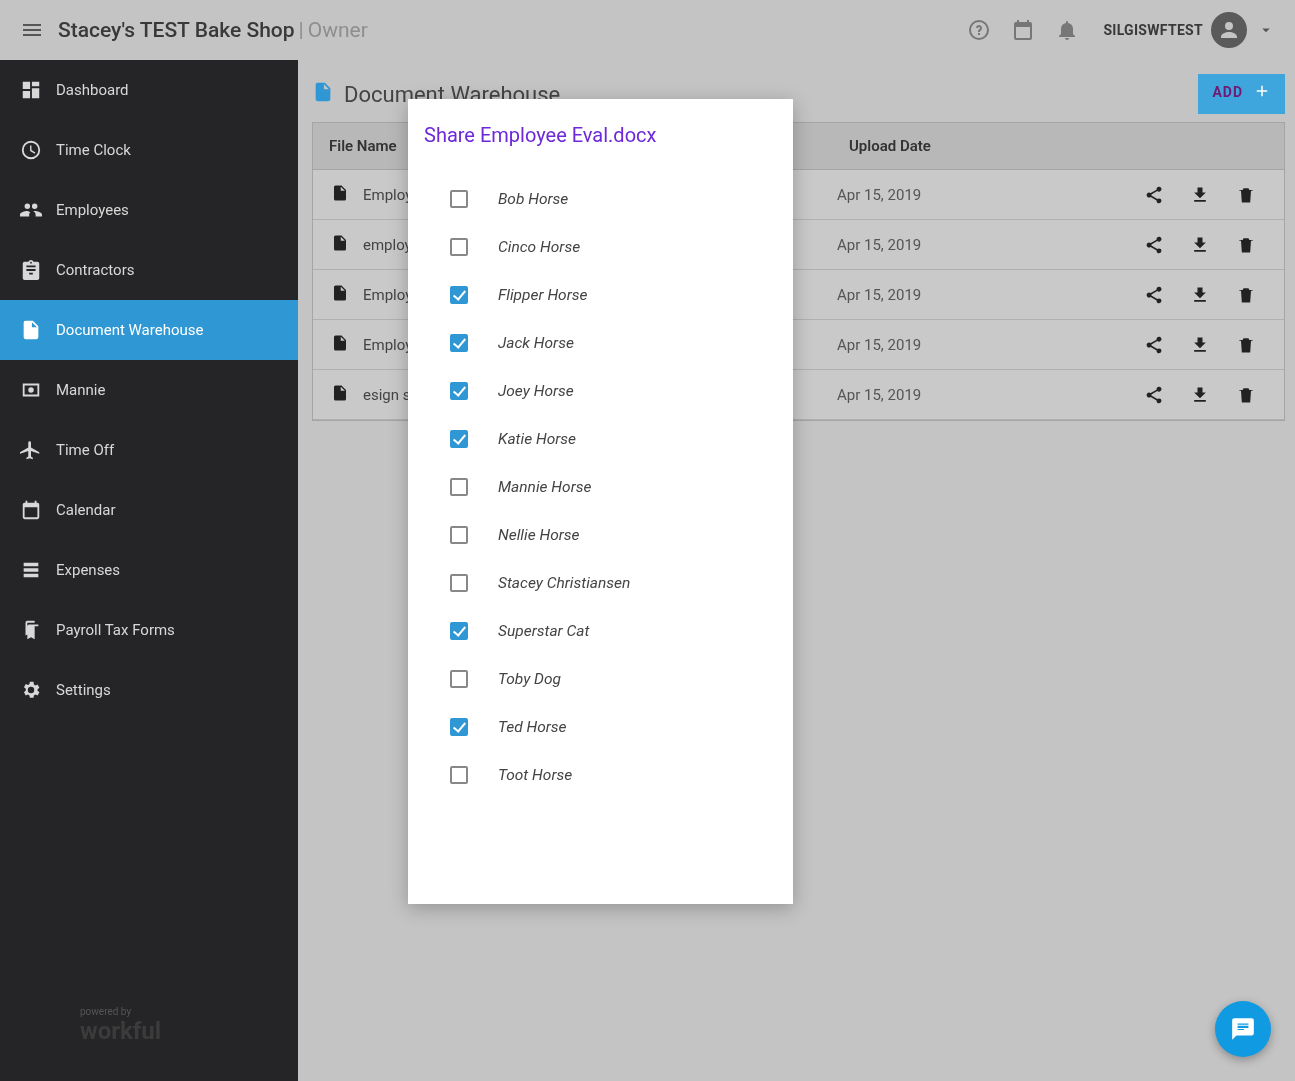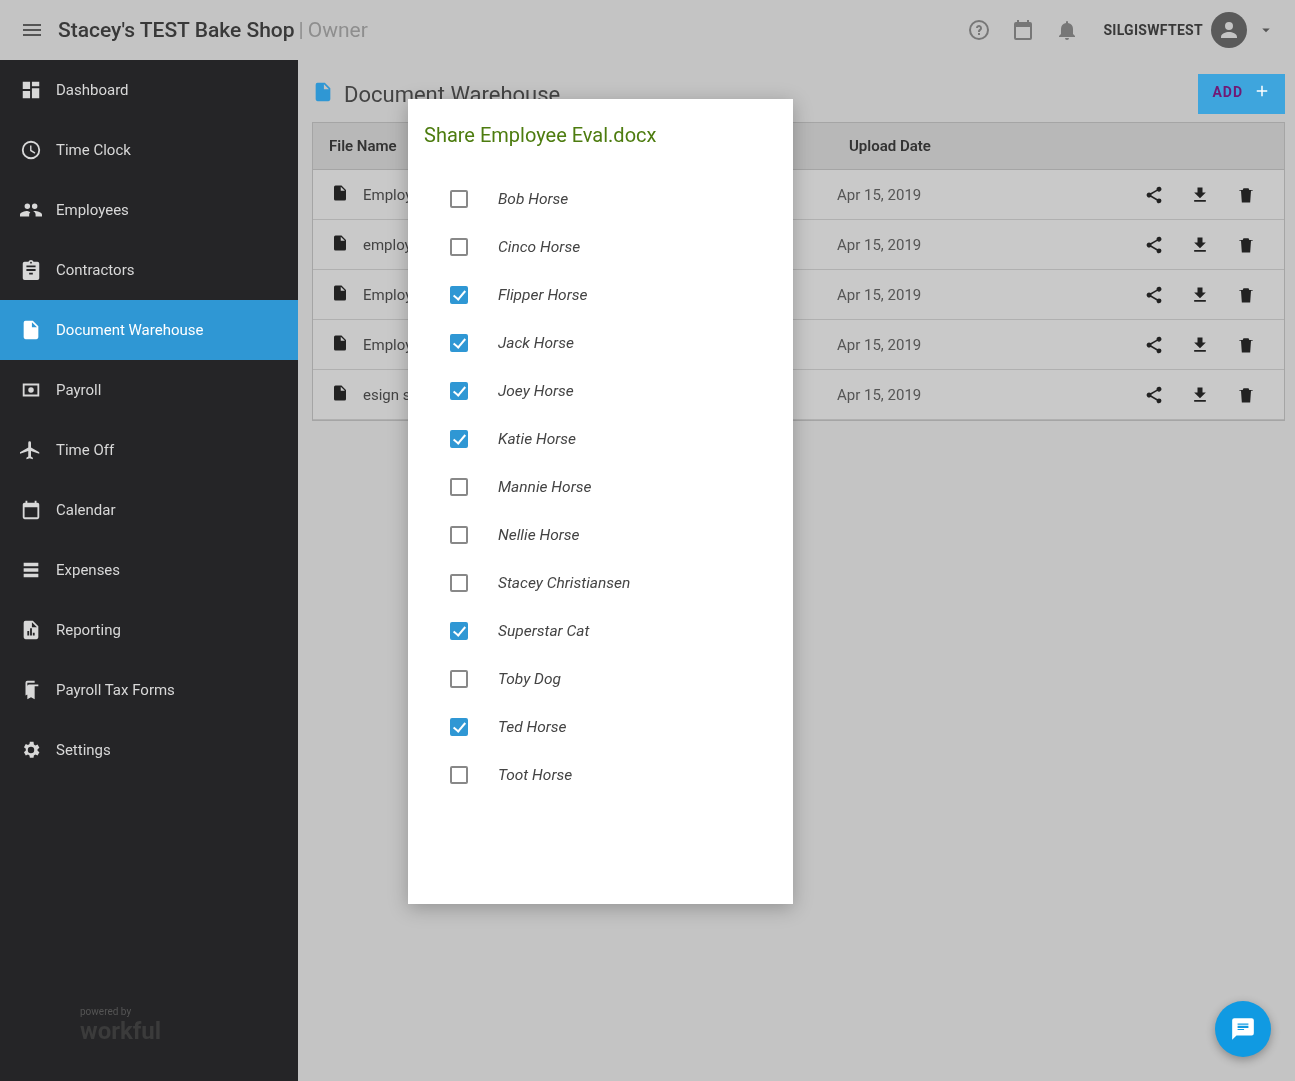--- a/index.html
+++ b/index.html
@@ -51,21 +51,21 @@
 .trow .fcell { width: 520px; display: flex; align-items: center; padding-left: 18px; }
 .trow .fcell .ficon { width: 18px; height: 22px; margin-right: 14px; }
 .trow .fcell .ficon svg { fill: #222; }
 .trow .fname-text { font-size: 15px; color: #444; }
 .trow .dcell { flex:1; font-size: 15px; color:#555; padding-left: 4px; }
 .trow .actions { display:flex; gap: 26px; padding-right: 28px; }
 .trow .actions .aicon { width:20px; height:20px; cursor:pointer; }
 .trow .actions .aicon svg { fill:#222; }
 .modal { position: absolute; left: 408px; top: 99px; width: 385px; height: 805px; background: #fff; box-shadow: 0 4px 18px rgba(0,0,0,0.25); display:flex; flex-direction: column; }
 .modal-scroll { overflow-y: scroll; flex:1; padding: 0 0 20px 0; }
-.modal-title { font-size: 20px; color: #4d7c0f; padding: 24px 16px 28px 16px; }
+.modal-title { font-size: 20px; color: #6d28d9; padding: 24px 16px 28px 16px; }
 .share-row { display:flex; align-items:center; height: 48px; padding-left: 42px; cursor:pointer;font-style:italic; }
 .share-row .cbox { width: 18px; height: 18px; border: 2px solid #888; border-radius: 2px; margin-right: 30px; position: relative; flex-shrink:0;}
 .share-row .cbox.checked { background: #2f97d4; border-color: #2f97d4; }
 .share-row .cbox.checked::after { content:""; position:absolute; left:4px; top:0px; width:5px; height:10px; border: solid #fff; border-width: 0 2px 2px 0; transform: rotate(40deg); }
 .share-row .ename { font-size: 15.5px; color: #444; }
 
 
 .modal-scroll::-webkit-scrollbar { width: 12px; }
 .modal-scroll::-webkit-scrollbar-track { background: #f0f0f0; }
 .modal-scroll::-webkit-scrollbar-thumb { background: #c0c0c0; }
@@ -147,45 +147,39 @@
         <div class="side-item active">
           <span class="sicon"><svg viewBox="0 0 24 24">
               <path d="M14 2H6a2 2 0 00-2 2v16a2 2 0 002 2h12a2 2 0 002-2V8zM13 9V3.5L18.5 9z"></path>
             </svg></span>
           <span>Document Warehouse</span>
         </div>
         <div class="side-item">
           <span class="sicon"><svg viewBox="0 0 24 24">
               <path d="M3 5h18v14H3zM5 7v10h14V7zm7 2a3 3 0 110 6 3 3 0 010-6z"></path>
             </svg></span>
-          <span>Payroll</span>
+          <span>Mannie</span>
         </div>
         <div class="side-item">
           <span class="sicon"><svg viewBox="0 0 24 24">
               <path d="M21 14.58l-9-5.2V4a1.5 1.5 0 10-3 0v5.38l-9 5.2V16l9-2.8V19l-2 1.5V22l3.5-1 3.5 1v-1.5L12 19v-5.8l9 2.8z"></path>
             </svg></span>
           <span>Time Off</span>
         </div>
         <div class="side-item">
           <span class="sicon"><svg viewBox="0 0 24 24">
               <path d="M19 4h-1V2h-2v2H8V2H6v2H5a2 2 0 00-2 2v14a2 2 0 002 2h14a2 2 0 002-2V6a2 2 0 00-2-2zm0 16H5V9h14z"></path>
             </svg></span>
           <span>Calendar</span>
         </div>
         <div class="side-item">
           <span class="sicon"><svg viewBox="0 0 24 24">
               <path d="M4 4h16v4H4zm0 6h16v4H4zm0 6h16v4H4z"></path>
             </svg></span>
           <span>Expenses</span>
-        </div>
-        <div class="side-item">
-          <span class="sicon"><svg viewBox="0 0 24 24">
-              <path d="M14 2H6a2 2 0 00-2 2v16a2 2 0 002 2h12a2 2 0 002-2V8zM8 18v-5h2v5zm3 0v-8h2v8zm3 0v-3h2v3zM13 9V3.5L18.5 9z"></path>
-            </svg></span>
-          <span>Reporting</span>
         </div>
         <div class="side-item">
           <span class="sicon"><svg viewBox="0 0 24 24">
               <path d="M16 2H8a2 2 0 00-2 2v14l2-1V4h8zM20 6H10a2 2 0 00-2 2v14l4-2 4 2V8h4V6z"></path>
             </svg></span>
           <span>Payroll Tax Forms</span>
         </div>
         <div class="side-item">
           <span class="sicon"><svg viewBox="0 0 24 24">
               <path d="M19.14 12.94a7.14 7.14 0 000-1.88l2.03-1.58-2-3.46-2.39.96a7.07 7.07 0 00-1.63-.94L14.75 3h-4l-.4 2.54c-.58.24-1.12.55-1.63.94l-2.39-.96-2 3.46 2.03 1.58a7.14 7.14 0 000 1.88L4.33 14.5l2 3.46 2.39-.96c.5.39 1.05.7 1.63.94l.4 2.56h4l.4-2.56c.58-.24 1.12-.55 1.63-.94l2.39.96 2-3.46zM12 15.5A3.5 3.5 0 1115.5 12 3.5 3.5 0 0112 15.5z"></path>

